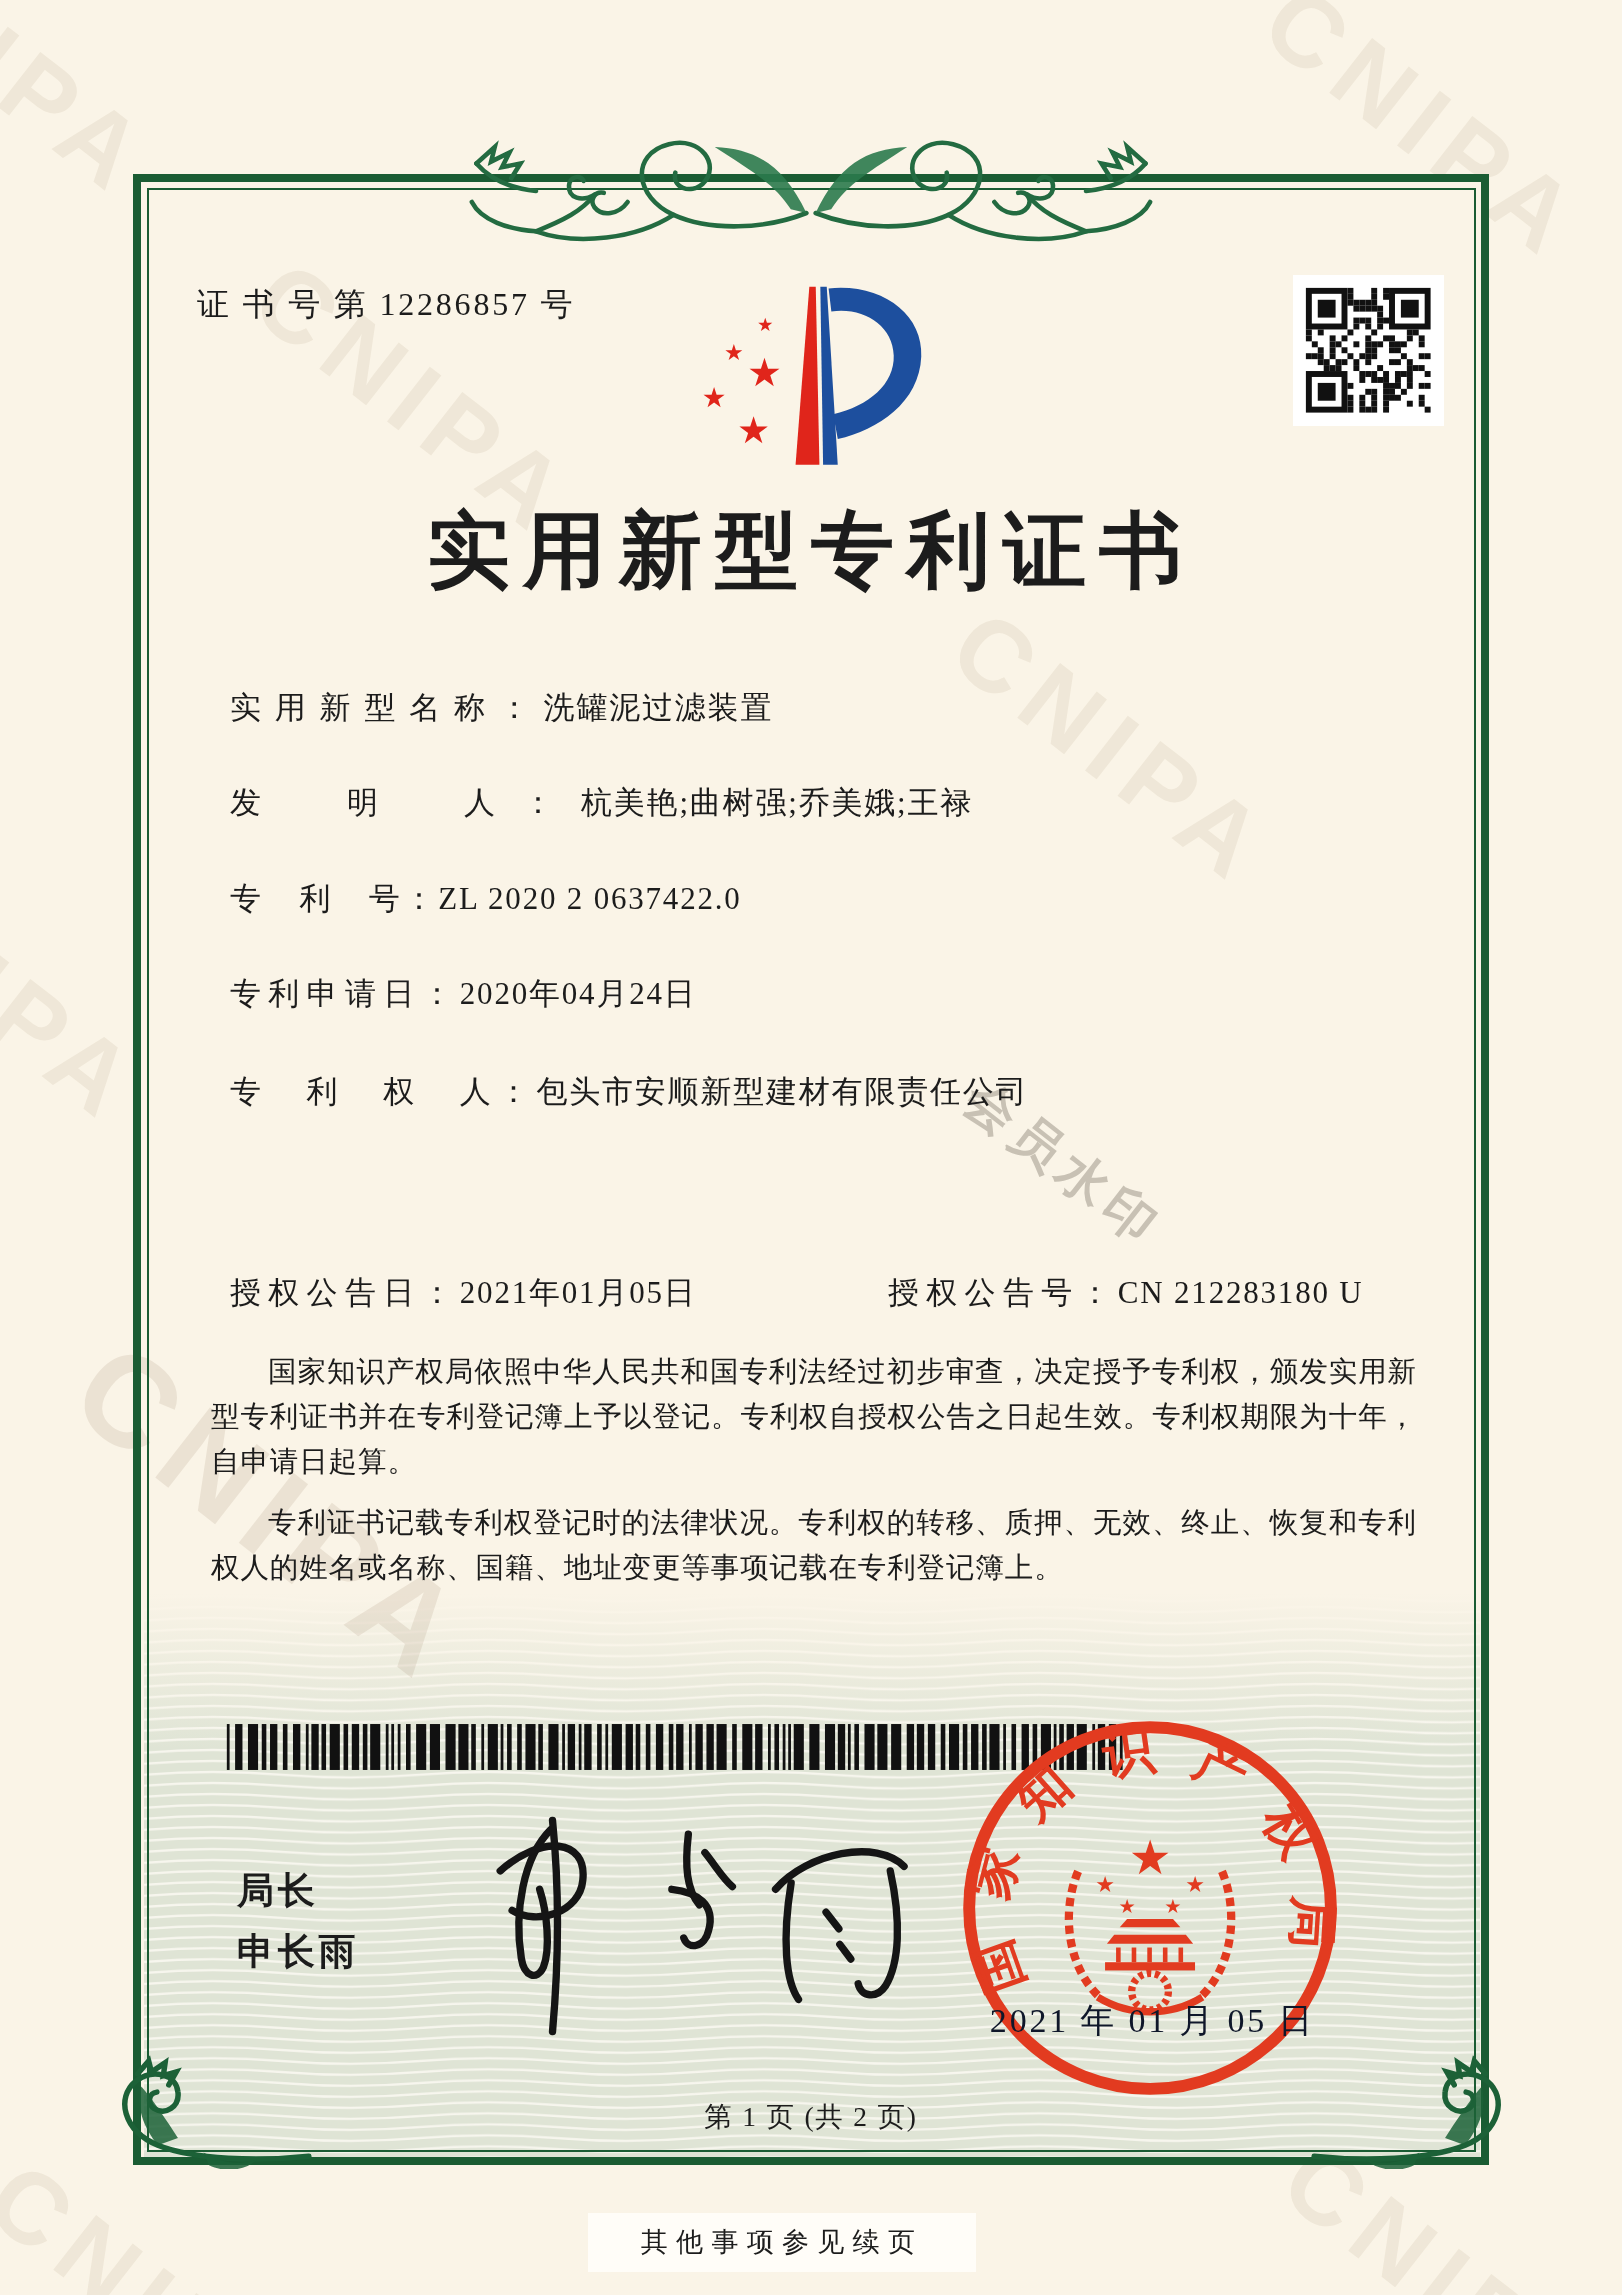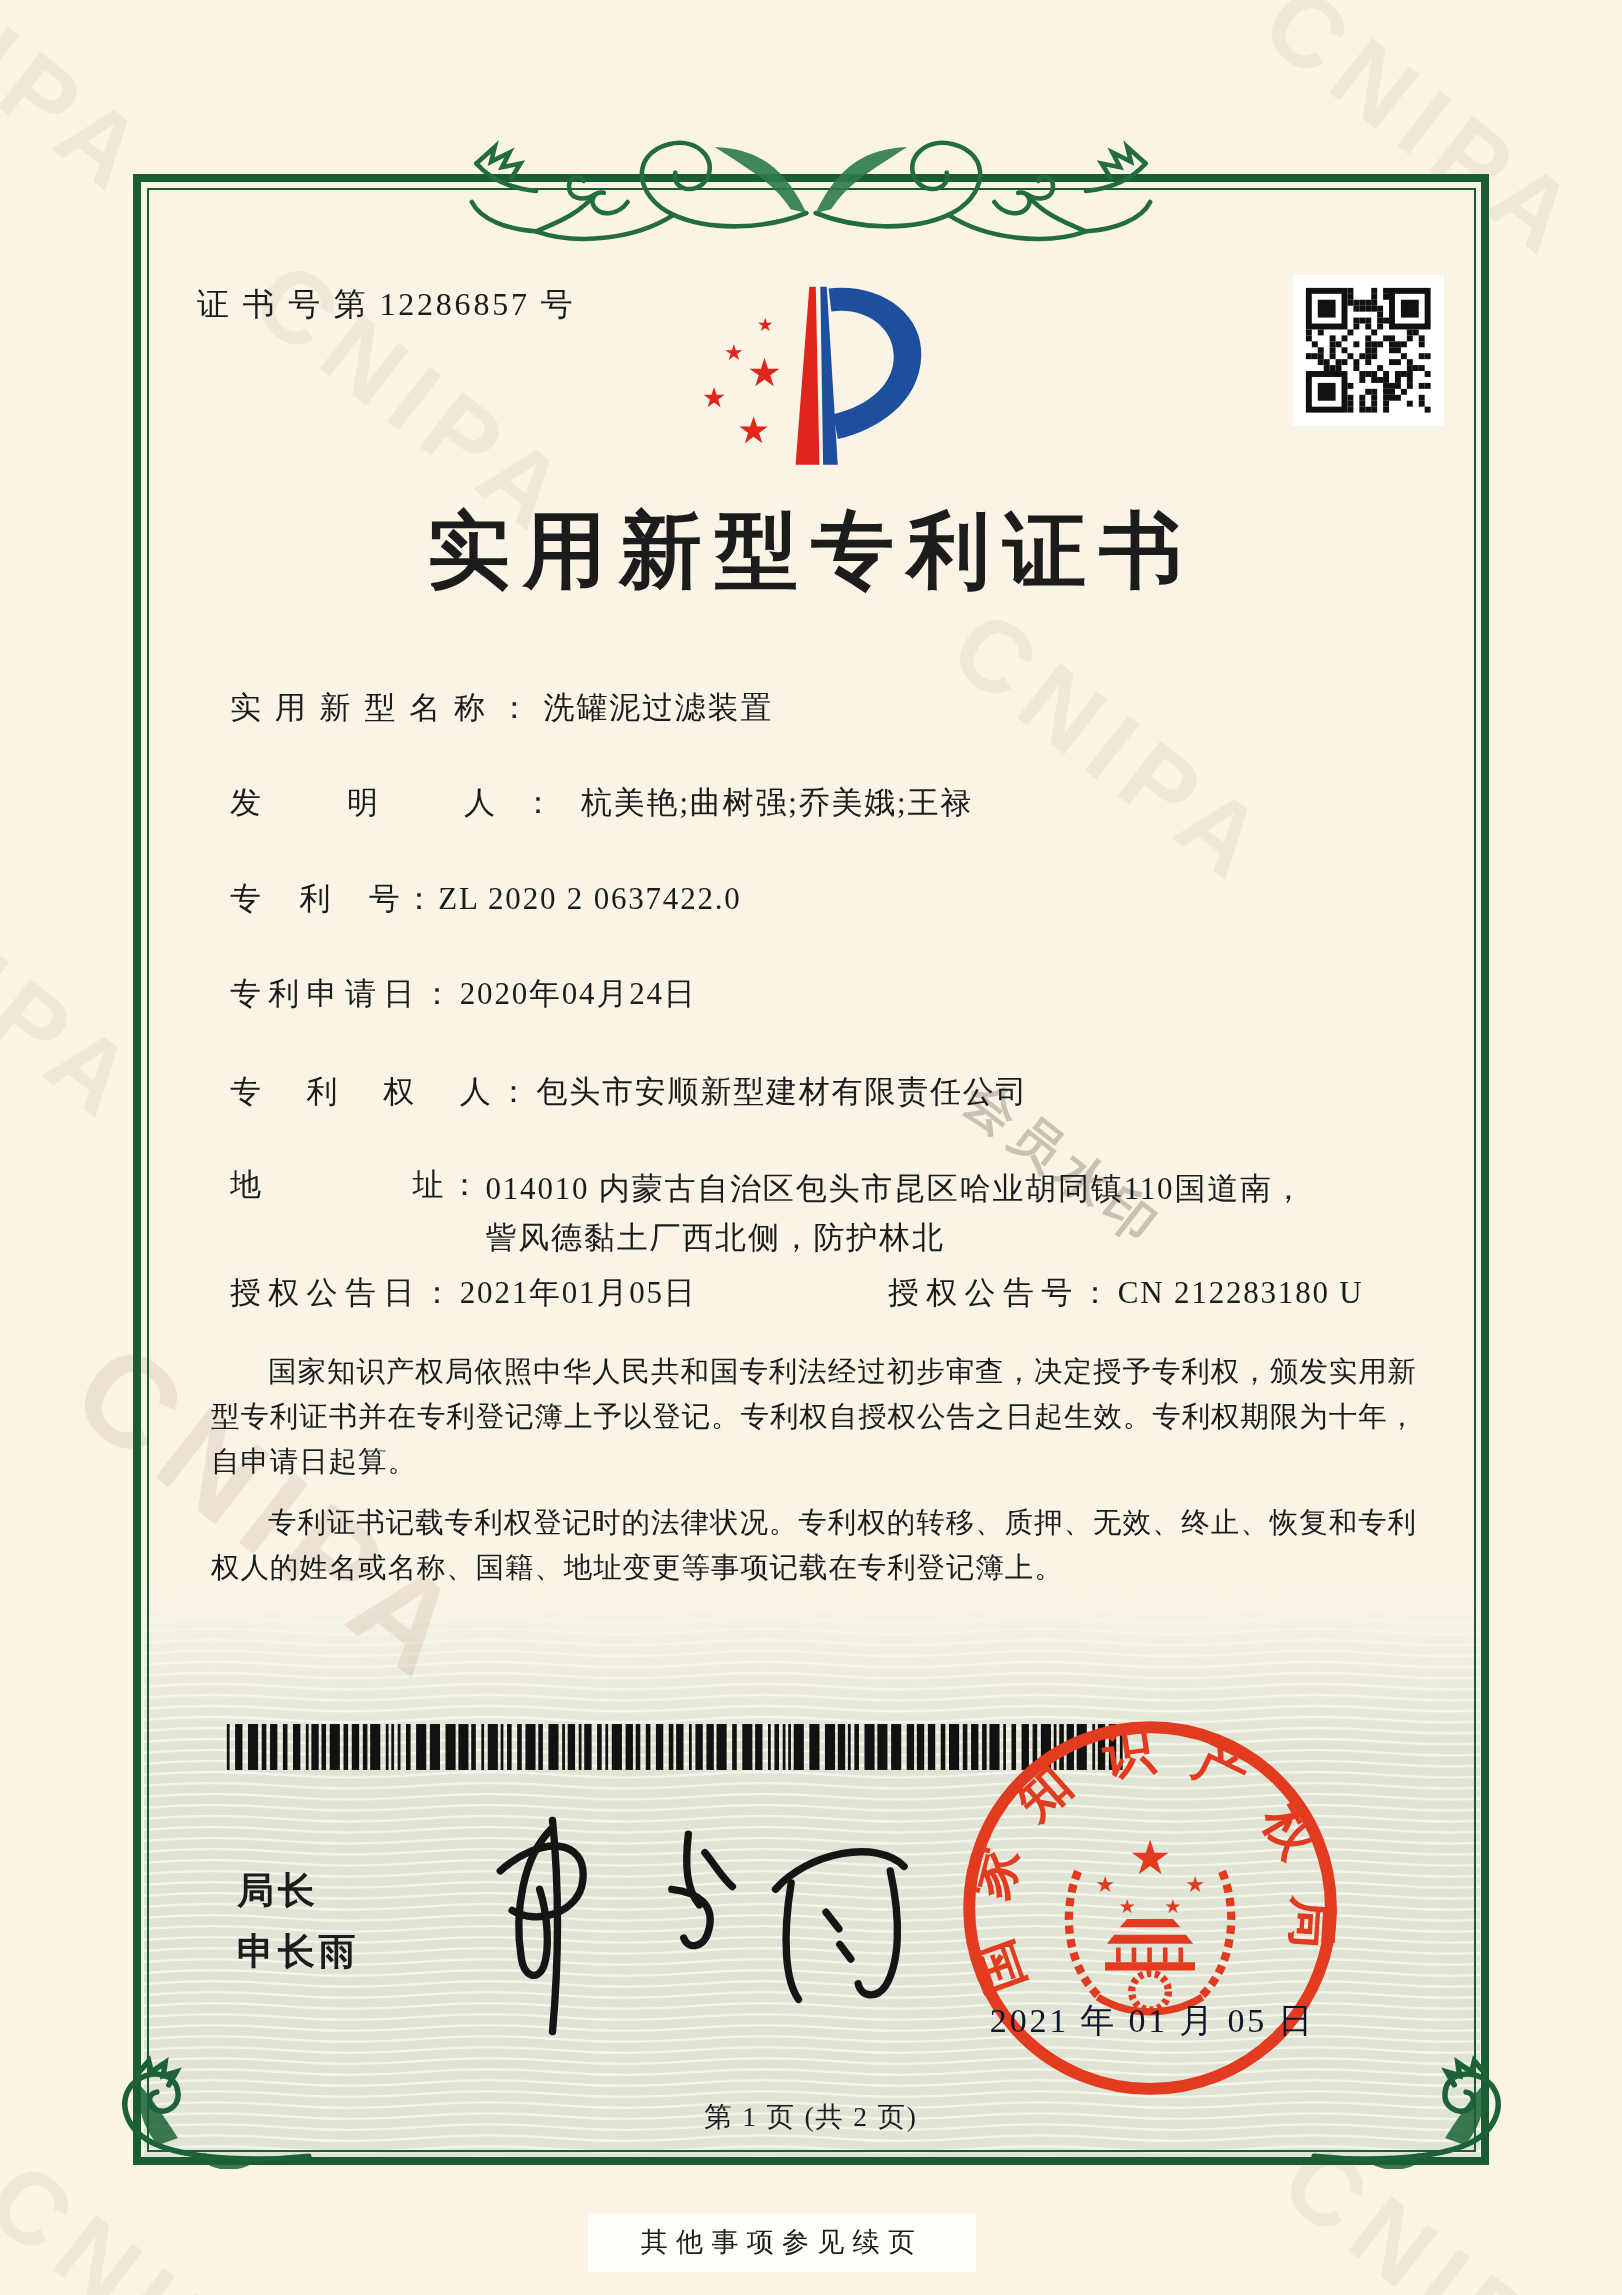--- a/index.html
+++ b/index.html
@@ -279,23 +279,20 @@
   </div>
   <div class="row" style="top:878px">
     <span class="lab ls4">专　利　号：</span><span class="val">ZL 2020 2 0637422.0</span>
   </div>
   <div class="row" style="top:973px">
     <span class="lab ls8">专利申请日：</span><span class="val">2020年04月24日</span>
   </div>
   <div class="row" style="top:1071px">
     <span class="lab ls8">专　利　权　人：</span><span class="val">包头市安顺新型建材有限责任公司</span>
   </div>
-  <div class="row" style="top:1164px">
-    <span class="lab ls6">地　　　　址：</span><span class="val addr"><div>014010 内蒙古自治区包头市昆区哈业胡同镇110国道南，</div><div>訾风德黏土厂西北侧，防护林北</div></span>
-  </div>
   <div class="row" style="top:1272px">
     <span class="lab ls8">授权公告日：</span><span class="val">2021年01月05日</span>
     <span class="g2"><span class="lab ls8">授权公告号：</span><span class="val">CN 212283180 U</span></span>
   </div>
 
   <div class="legal">
     <p>国家知识产权局依照中华人民共和国专利法经过初步审查，决定授予专利权，颁发实用新型专利证书并在专利登记簿上予以登记。专利权自授权公告之日起生效。专利权期限为十年，自申请日起算。</p>
     <p>专利证书记载专利权登记时的法律状况。专利权的转移、质押、无效、终止、恢复和专利权人的姓名或名称、国籍、地址变更等事项记载在专利登记簿上。</p>
   </div>
 

